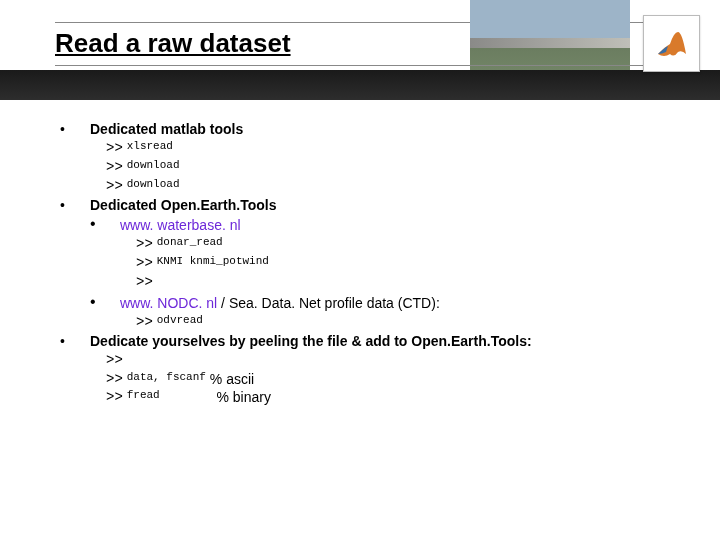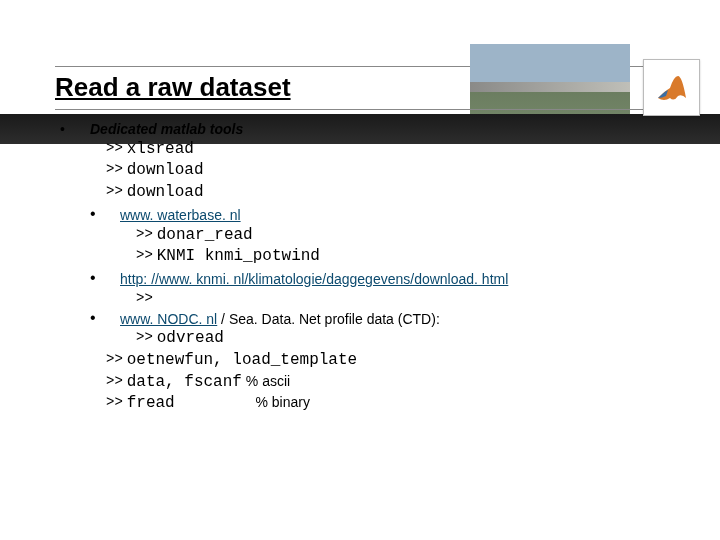--- a/index.html
+++ b/index.html
@@ -8,21 +8,20 @@
     width: 720px;
     height: 540px;
     font-family: Arial, Helvetica, sans-serif;
     background: #fff;
     overflow: hidden;
     position: relative;
   }
   .header-area {
     position: relative;
     height: 100px;
-    margin-top: 44px;
   }
   .title {
     position: absolute;
     top: 28px;
     left: 55px;
     font-size: 26px;
     font-weight: bold;
     text-decoration: underline;
     color: #000;
   }
@@ -66,31 +65,31 @@
     position: absolute;
     top: 120px;
     left: 60px;
     right: 30px;
     font-size: 14px;
     color: #000;
   }
   .row { display: flex; align-items: flex-start; }
   .bul1 { width: 30px; flex: 0 0 30px; }
   .bul1::before { content: "•"; }
-  .txt { flex: 1; font-style: italic; }
+  .txt { flex: 1; }
   .bold { font-weight: bold; }
   .code-row { display: flex; }
   .code-indent { width: 46px; flex: 0 0 46px; }
-  .code { font-family: "Courier New", monospace; font-size: 16px; }
+  .code { font-family: "Courier New", monospace; font-size: 11px; }
   .prompt { font-family: "Courier New", monospace; }
   .sub-row { display: flex; align-items: flex-start; margin-top: 2px; }
   .sub-bul { width: 30px; flex: 0 0 30px; margin-left: 30px; font-size: 16px; line-height: 16px; }
   .sub-bul::before { content: "•"; }
   .sub-txt { flex: 1; }
-  .link { text-decoration: underline; color: #0c4a6e; }
+  .link { color: #6d28d9; }
   .sub-code-row { display: flex; }
   .sub-code-indent { width: 76px; flex: 0 0 76px; }
   .cmt { font-family: Liberation Sans, sans-serif; }
   .row, .code-row, .sub-row, .sub-code-row { line-height: 1.35; }
 </style>
 </head>
 <body>
 
 <div class="header-area">
   <div class="hr1"></div>
@@ -121,62 +120,65 @@
     <div class="code-indent"></div>
     <span class="prompt">&gt;&gt;</span>&nbsp;
     <span class="code">download</span>
   </div>
   <div class="code-row">
     <div class="code-indent"></div>
     <span class="prompt">&gt;&gt;</span>&nbsp;
     <span class="code">download</span>
   </div>
 
+  <div class="row">
+    <div class="bul1"></div>
+    <div class="txt bold">Dedicated Open.Earth.Tools</div>
+  </div>
 
   <div class="sub-row">
     <div class="sub-bul"></div>
     <div class="sub-txt"><span class="link">www. waterbase. nl</span></div>
   </div>
   <div class="sub-code-row">
     <div class="sub-code-indent"></div>
     <span class="prompt">&gt;&gt;</span>&nbsp;
     <span class="code">donar_read</span>
   </div>
 
   <div class="sub-code-row">
     <div class="sub-code-indent"></div>
     <span class="prompt">&gt;&gt;</span>&nbsp;
     <span class="code">KNMI knmi_potwind</span>
   </div>
 
-  <div class="sub-row">
-    <div class="sub-bul"></div>
-    <div class="sub-txt"><span class="link">http: //www. knmi. nl/klimatologie/daggegevens/download. html</span></div>
-  </div>
   <div class="sub-code-row">
     <div class="sub-code-indent"></div>
     <span class="prompt">&gt;&gt;</span>&nbsp;
   </div>
 
   <div class="sub-row">
     <div class="sub-bul"></div>
     <div class="sub-txt">
       <span class="link">www. NODC. nl</span><span> / Sea. Data. Net profile data (CTD):</span>
     </div>
   </div>
   <div class="sub-code-row">
     <div class="sub-code-indent"></div>
     <span class="prompt">&gt;&gt;</span>&nbsp;
     <span class="code">odvread</span>
   </div>
 
+  <div class="row">
+    <div class="bul1"></div>
+    <div class="txt bold">Dedicate yourselves by peeling the file &amp; add to Open.Earth.Tools:</div>
+  </div>
   <div class="code-row">
     <div class="code-indent"></div>
     <span class="prompt">&gt;&gt;</span>&nbsp;
-    <span class="code">oetnewfun, load_template</span>
   </div>
   <div class="code-row">
     <div class="code-indent"></div>
     <span class="prompt">&gt;&gt;</span>&nbsp;
     <span class="code">data, fscanf</span>&nbsp;
     <span class="cmt">% ascii</span>
   </div>
   <div class="code-row">
     <div class="code-indent"></div>
     <span class="prompt">&gt;&gt;</span>&nbsp;

